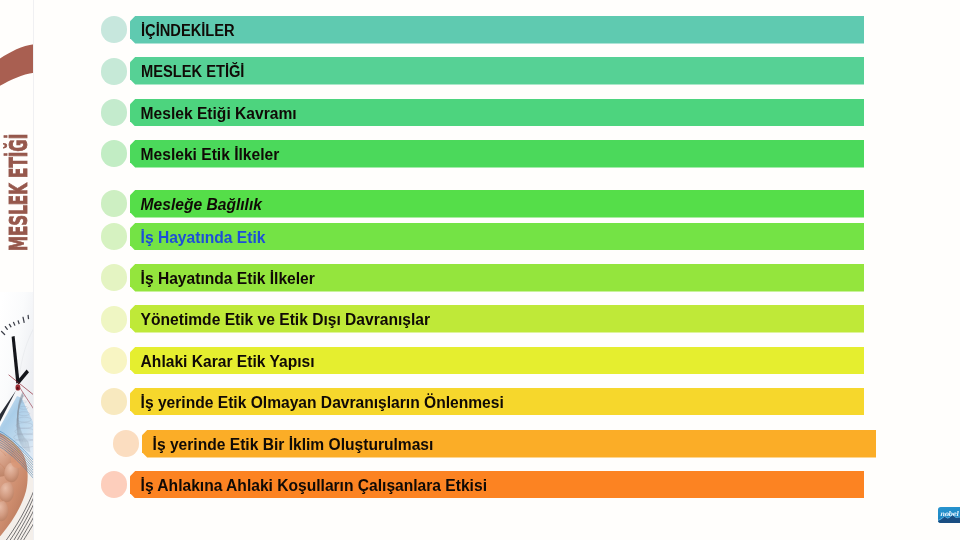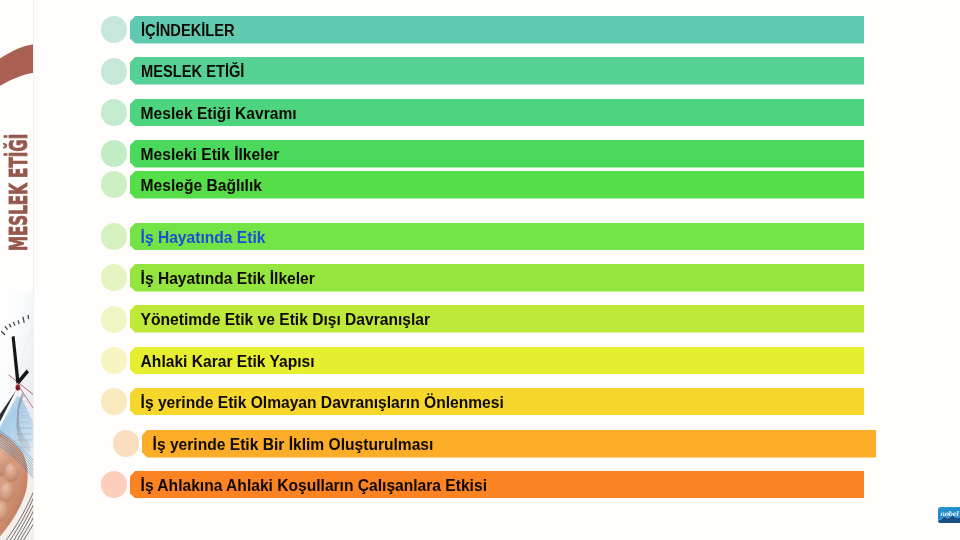--- a/index.html
+++ b/index.html
@@ -171,21 +171,21 @@
     </div>
     <div class="row" style="top: 140.06px;">
       <div class="dot" style="background: rgb(194, 237, 196);"></div>
       <div class="bar" style="left: 130.2px; width: 734.2px;">
           <svg width="734.2" height="27.5" viewBox="0 0 734.2 27.5">
             <path d="M5.2 0 H734.2 V27.5 H5.2 L0 22.20 L0 5.3 Z" fill="#4bd95b"></path>
           </svg>
         </div>
       <div class="label" style="color: rgb(16, 10, 6);">Mesleki Etik İlkeler</div>
     </div>
-    <div class="row" style="top: 171px;">
+    <div class="row" style="top: 190px; font-style: italic;">
       <div class="dot" style="background: rgb(205, 239, 194);"></div>
       <div class="bar" style="left: 130.2px; width: 734.2px;">
           <svg width="734.2" height="27.5" viewBox="0 0 734.2 27.5">
             <path d="M5.2 0 H734.2 V27.5 H5.2 L0 22.20 L0 5.3 Z" fill="#55de49"></path>
           </svg>
         </div>
       <div class="label" style="color: rgb(16, 10, 6);">Mesleğe Bağlılık</div>
     </div>
     <div class="row" style="top: 222.7px;">
       <div class="dot" style="background: rgb(214, 242, 193);"></div>

